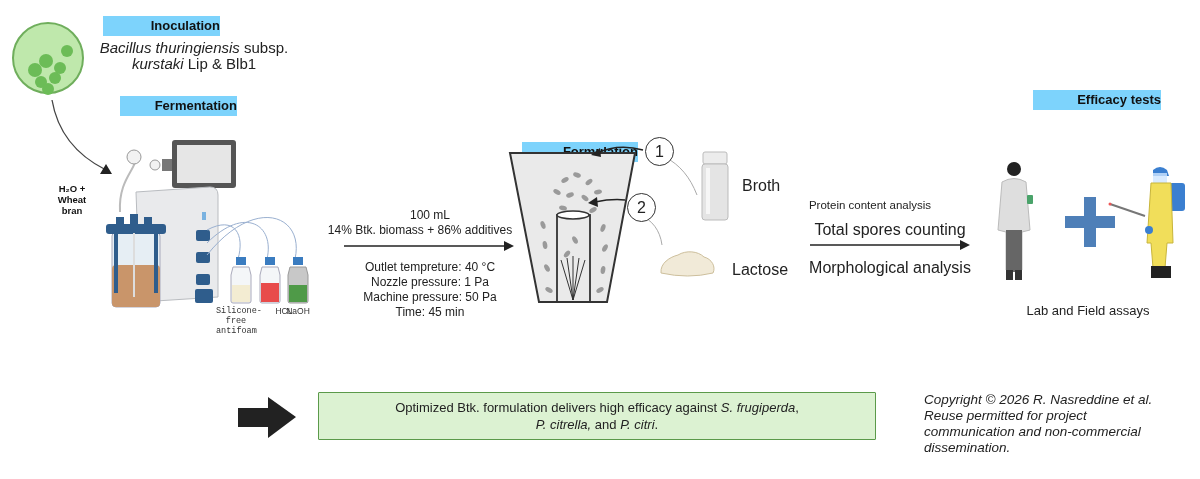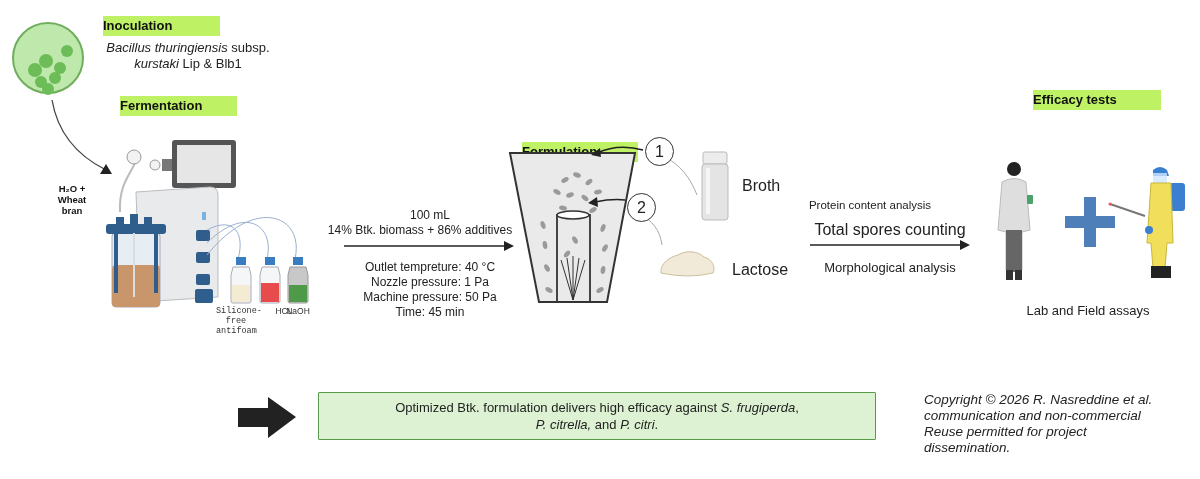--- a/index.html
+++ b/index.html
@@ -1,38 +1,38 @@
 <!DOCTYPE html>
 <html><head>
 <meta charset="utf-8">
 <style>
   html, body { margin:0; padding:0; background:#ffffff; }
   body { width:1200px; height:479px; position:relative; overflow:hidden; font-family:"Liberation Sans", sans-serif; color:#222; }
-  .stage-label { position:absolute; background:#bef264; font-weight:bold; font-size:13px; color:#111; text-align:left; height:20px; line-height:20px; }
+  .stage-label { position:absolute; background:#7dd3fc; font-weight:bold; font-size:13px; color:#111; text-align:right; height:20px; line-height:20px; }
   .txt { position:absolute; font-size:12px; color:#222; text-align:center; line-height:15px; white-space:nowrap; }
   .small { font-size:8.5px; line-height:10px; color:#333; }
   svg { position:absolute; overflow:visible; }
   .conclusion { position:absolute; left:318px; top:392px; width:558px; height:48px; background:#dcf2d2; border:1.5px solid #5b9a4a; border-radius:1px; text-align:center; font-size:13px; line-height:17px; color:#222; box-sizing:border-box; padding-top:6px; }
   .copyright { position:absolute; left:924px; top:392px; width:270px; font-style:italic; font-size:13.5px; line-height:16px; color:#222; }
 </style>
 </head>
 <body>
 
 <svg style="left:8px;top:14px;" width="80" height="85" viewBox="0 0 80 85">
   <circle cx="40" cy="44" r="35" fill="#bfe8ac" stroke="#6fae5c" stroke-width="2"></circle>
   <circle cx="59" cy="37" r="6" fill="#6cbc57"></circle>
   <circle cx="38" cy="47" r="7" fill="#6cbc57"></circle>
   <circle cx="27" cy="56" r="7" fill="#6cbc57"></circle>
   <circle cx="47" cy="64" r="6" fill="#6cbc57"></circle>
   <circle cx="33" cy="68" r="6" fill="#6cbc57"></circle>
   <circle cx="40" cy="75" r="6" fill="#6cbc57"></circle>
   <circle cx="52" cy="54" r="6" fill="#6cbc57"></circle>
 </svg>
 <div class="stage-label" style="left:103px;top:16px;width:117px;">Inoculation</div>
-<div class="txt" style="left:88px;top:40px;width:200px;font-size:13px;line-height:16px;">
+<div class="txt" style="left:94px;top:40px;width:200px;font-size:15px;line-height:16px;">
   <i>Bacillus thuringiensis</i><span> subsp.</span><br>
   <i>kurstaki</i><span> Lip &amp; Blb1</span>
 </div>
 
 <svg style="left:40px;top:95px;" width="80" height="85" viewBox="0 0 80 85">
   <path d="M12 5 C 18 40, 40 62, 66 75" fill="none" stroke="#444" stroke-width="1.3"></path>
   <polygon points="72,79 60,79 66,69" fill="#222"></polygon>
 </svg>
 
 <div class="stage-label" style="left:120px;top:96px;width:117px;">Fermentation</div>
@@ -173,21 +173,21 @@
   <path d="M3 28 C 2 18, 12 12, 20 10 C 28 5, 40 6, 46 12 C 54 14, 58 22, 55 28 Q 30 34 3 28 Z" fill="#f1ead8" stroke="#cdbf9c"></path>
 </svg>
 <div class="txt" style="left:732px;top:260px;width:80px;text-align:left;font-size:16px;line-height:20px;">Lactose</div>
 
 <div class="txt" style="left:780px;top:198px;width:180px;font-size:11.5px;">Protein content analysis</div>
 <div class="txt" style="left:800px;top:222px;width:180px;font-size:16px;">Total spores counting</div>
 <svg style="left:808px;top:239px;" width="170" height="12" viewBox="0 0 170 12">
   <line x1="2" y1="6" x2="155" y2="6" stroke="#222" stroke-width="1.5"></line>
   <polygon points="162,6 152,1 152,11" fill="#222"></polygon>
 </svg>
-<div class="txt" style="left:800px;top:260px;width:180px;font-size:13px;">Morphological analysis</div>
+<div class="txt" style="left:800px;top:260px;width:180px;font-size:16px;">Morphological analysis</div>
 
 <div class="stage-label" style="left:1033px;top:90px;width:128px;">Efficacy tests</div>
 
 <svg style="left:992px;top:160px;" width="50" height="125" viewBox="0 0 50 125">
   <circle cx="22" cy="9" r="7" fill="#222"></circle>
   <path d="M10 22 Q22 15 34 22 L38 70 L30 72 L30 110 L14 110 L14 72 L6 70 Z" fill="#dedede" stroke="#bbb"></path>
   <rect x="14" y="70" width="16" height="42" fill="#666"></rect>
   <rect x="14" y="110" width="7" height="10" fill="#333"></rect>
   <rect x="23" y="110" width="7" height="10" fill="#333"></rect>
   <rect x="35" y="35" width="6" height="9" rx="1" fill="#4aa36a"></rect>
@@ -215,16 +215,16 @@
 <svg style="left:236px;top:395px;" width="62" height="45" viewBox="0 0 62 45">
   <polygon points="2,13 32,13 32,2 60,22 32,43 32,32 2,32" fill="#222"></polygon>
 </svg>
 <div class="conclusion">
   <span>Optimized Btk. formulation delivers high efficacy against </span><i>S. frugiperda</i><span>,</span><br>
   <i>P. citrella,</i><span> and </span><i>P. citri</i><span>.</span>
 </div>
 
 <div class="copyright">
   <div>Copyright © 2026 R. Nasreddine et al.</div>
+  <div>Reuse permitted for project</div>
   <div>communication and non-commercial</div>
-  <div>Reuse permitted for project</div>
   <div>dissemination.</div>
 </div>
 
 </body></html>

